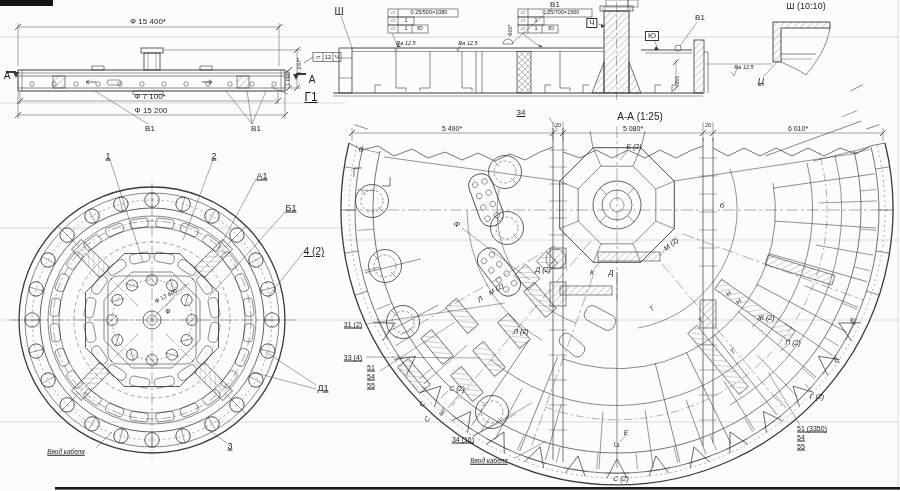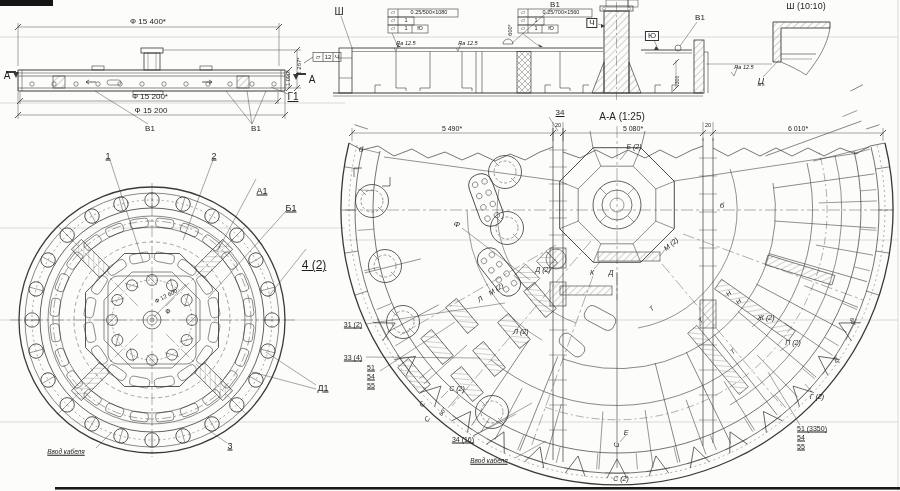--- a/index.html
+++ b/index.html
@@ -649,25 +649,25 @@
       <line x1="812" y1="392" x2="805" y2="384"></line>
       <line x1="760" y1="320" x2="752" y2="327"></line>
       <line x1="788" y1="345" x2="780" y2="351"></line>
       <line x1="666" y1="248" x2="660" y2="256"></line>
       <line x1="626" y1="435" x2="620" y2="442"></line>
     </g>
   </g>
 </svg>
 <div id="ann-layer">
       <div class="ann" style="left: 148px; top: 22px; font-size: 8px; transform: translate(-50%, -50%);">Ф 15 400*</div>
-      <div class="ann" style="left: 150px; top: 97px; font-size: 8px; transform: translate(-50%, -50%);">Ф 15 200*</div>
+      <div class="ann" style="left: 150px; top: 97px; font-size: 8px; transform: translate(-50%, -50%);">Ф 7 100*</div>
       <div class="ann" style="left: 151px; top: 111px; font-size: 8px; transform: translate(-50%, -50%);">Ф 15 200</div>
       <div class="ann" style="left: 7px; top: 76px; font-size: 10px; transform: translate(-50%, -50%);">А</div>
       <div class="ann" style="left: 312px; top: 80px; font-size: 10px; transform: translate(-50%, -50%);">А</div>
-      <div class="ann u" style="left: 293px; top: 97px; font-size: 10px; transform: translate(-50%, -50%);">Г1</div>
+      <div class="ann u" style="left: 311px; top: 97px; font-size: 12px; transform: translate(-50%, -50%);">Г1</div>
       <div class="ann" style="left: 150px; top: 129px; font-size: 8px; transform: translate(-50%, -50%);">В1</div>
       <div class="ann" style="left: 256px; top: 129px; font-size: 8px; transform: translate(-50%, -50%);">В1</div>
       <div class="ann" style="left: 299px; top: 66px; font-size: 6px; transform: translate(-50%, -50%) rotate(-90deg);">2 267*</div>
       <div class="ann" style="left: 289px; top: 78px; font-size: 5.5px; transform: translate(-50%, -50%) rotate(-90deg);">1 090*</div>
       <div class="ann" style="left: 318px; top: 57px; font-size: 6px; transform: translate(-50%, -50%);">▱</div>
       <div class="ann" style="left: 328px; top: 57px; font-size: 6px; transform: translate(-50%, -50%);">12</div>
       <div class="ann" style="left: 337px; top: 57px; font-size: 6px; transform: translate(-50%, -50%);">Ч</div>
       <div class="ann" style="left: 393px; top: 13px; font-size: 5.5px; transform: translate(-50%, -50%);">▱</div>
       <div class="ann" style="left: 429px; top: 13px; font-size: 5.5px; transform: translate(-50%, -50%);">0.25/500×1080</div>
       <div class="ann" style="left: 393px; top: 21px; font-size: 5.5px; transform: translate(-50%, -50%);">▱</div>
@@ -684,40 +684,40 @@
       <div class="ann" style="left: 551px; top: 29px; font-size: 5.5px; transform: translate(-50%, -50%);">Ю</div>
       <div class="ann i" style="left: 406px; top: 44px; font-size: 5.5px; transform: translate(-50%, -50%);">Ra 12.5</div>
       <div class="ann i" style="left: 468px; top: 44px; font-size: 5.5px; transform: translate(-50%, -50%);">Ra 12.5</div>
       <div class="ann" style="left: 339px; top: 12px; font-size: 10px; transform: translate(-50%, -50%);">Ш</div>
       <div class="ann" style="left: 555px; top: 5px; font-size: 8px; transform: translate(-50%, -50%);">В1</div>
       <div class="ann b" style="left: 592px; top: 23px; font-size: 8px; transform: translate(-50%, -50%);">Ч</div>
       <div class="ann b" style="left: 652px; top: 36px; font-size: 8px; transform: translate(-50%, -50%);">Ю</div>
       <div class="ann" style="left: 700px; top: 18px; font-size: 8px; transform: translate(-50%, -50%);">В1</div>
       <div class="ann" style="left: 511px; top: 30px; font-size: 5.5px; transform: translate(-50%, -50%) rotate(-90deg);">600*</div>
       <div class="ann" style="left: 677px; top: 80px; font-size: 5px; transform: translate(-50%, -50%) rotate(-90deg);">300</div>
-      <div class="ann" style="left: 622px; top: 117px; font-size: 10px; transform: translate(-50%, -50%);">А-А (1:25)</div>
+      <div class="ann" style="left: 640px; top: 117px; font-size: 10px; transform: translate(-50%, -50%);">А-А (1:25)</div>
       <div class="ann" style="left: 806px; top: 6px; font-size: 9px; transform: translate(-50%, -50%);">Ш (10:10)</div>
       <div class="ann i" style="left: 744px; top: 68px; font-size: 5.5px; transform: translate(-50%, -50%);">Ra 12.5</div>
       <div class="ann u i" style="left: 761px; top: 81px; font-size: 9px; transform: translate(-50%, -50%);">Ц</div>
       <div class="ann u" style="left: 108px; top: 156px; font-size: 9px; transform: translate(-50%, -50%);">1</div>
       <div class="ann u" style="left: 214px; top: 156px; font-size: 9px; transform: translate(-50%, -50%);">2</div>
-      <div class="ann u" style="left: 262px; top: 191px; font-size: 9px; transform: translate(-50%, -50%);">А1</div>
+      <div class="ann u" style="left: 262px; top: 176px; font-size: 9px; transform: translate(-50%, -50%);">А1</div>
       <div class="ann u" style="left: 291px; top: 208px; font-size: 9px; transform: translate(-50%, -50%);">Б1</div>
-      <div class="ann u" style="left: 314px; top: 265px; font-size: 12px; transform: translate(-50%, -50%);">4 (2)</div>
+      <div class="ann u" style="left: 314px; top: 252px; font-size: 10px; transform: translate(-50%, -50%);">4 (2)</div>
       <div class="ann u" style="left: 323px; top: 388px; font-size: 9px; transform: translate(-50%, -50%);">Д1</div>
       <div class="ann u" style="left: 230px; top: 446px; font-size: 9px; transform: translate(-50%, -50%);">3</div>
       <div class="ann u i" style="left: 66px; top: 452px; font-size: 6.5px; transform: translate(-50%, -50%);">Ввод кабеля</div>
       <div class="ann" style="left: 166px; top: 296px; font-size: 6px; transform: translate(-50%, -50%) rotate(-28deg);">Ф 12 600</div>
       <div class="ann" style="left: 168px; top: 311px; font-size: 7px; transform: translate(-50%, -50%);">Ф</div>
       <div class="ann" style="left: 452px; top: 128px; font-size: 7px; transform: translate(-50%, -50%);">5 490*</div>
       <div class="ann" style="left: 558px; top: 126px; font-size: 5.5px; transform: translate(-50%, -50%);">20</div>
       <div class="ann" style="left: 633px; top: 128px; font-size: 7px; transform: translate(-50%, -50%);">5 080*</div>
       <div class="ann" style="left: 708px; top: 126px; font-size: 5.5px; transform: translate(-50%, -50%);">20</div>
       <div class="ann" style="left: 798px; top: 128px; font-size: 7px; transform: translate(-50%, -50%);">6 010*</div>
-      <div class="ann u" style="left: 560px; top: 113px; font-size: 8px; transform: translate(-50%, -50%);">34</div>
+      <div class="ann u" style="left: 521px; top: 113px; font-size: 8px; transform: translate(-50%, -50%);">34</div>
       <div class="ann i" style="left: 634px; top: 146px; font-size: 7px; transform: translate(-50%, -50%);">Е (2)</div>
       <div class="ann i" style="left: 361px; top: 150px; font-size: 8px; transform: translate(-50%, -50%);">б</div>
       <div class="ann i" style="left: 457px; top: 225px; font-size: 8px; transform: translate(-50%, -50%);">Ф</div>
       <div class="ann i" style="left: 543px; top: 269px; font-size: 7px; transform: translate(-50%, -50%);">Д (2)</div>
       <div class="ann i" style="left: 592px; top: 272px; font-size: 7px; transform: translate(-50%, -50%);">К</div>
       <div class="ann i" style="left: 611px; top: 272px; font-size: 7px; transform: translate(-50%, -50%);">Д</div>
       <div class="ann i" style="left: 480px; top: 299px; font-size: 7px; transform: translate(-50%, -50%) rotate(-35deg);">Л</div>
       <div class="ann i" style="left: 496px; top: 289px; font-size: 7px; transform: translate(-50%, -50%) rotate(-35deg);">М (2)</div>
       <div class="ann i" style="left: 521px; top: 331px; font-size: 7px; transform: translate(-50%, -50%);">Л (2)</div>
       <div class="ann i" style="left: 671px; top: 244px; font-size: 7px; transform: translate(-50%, -50%) rotate(-40deg);">М (2)</div>

